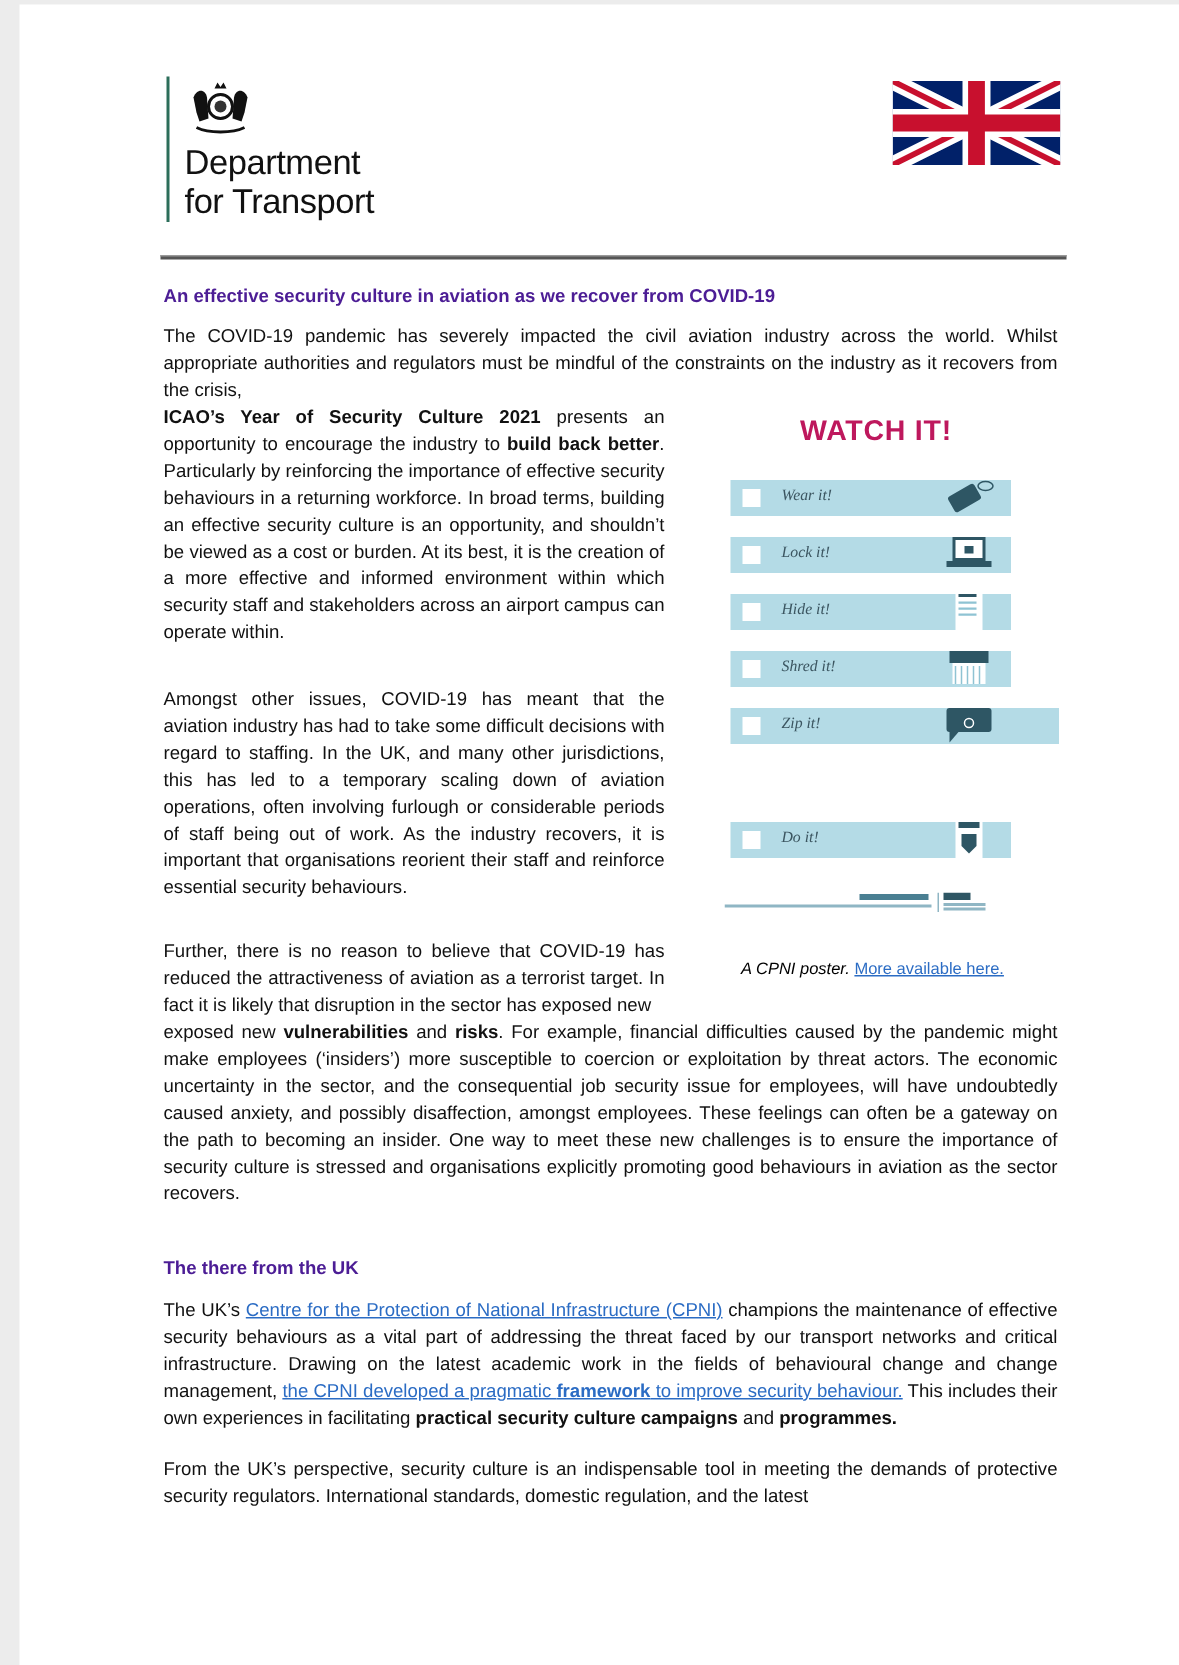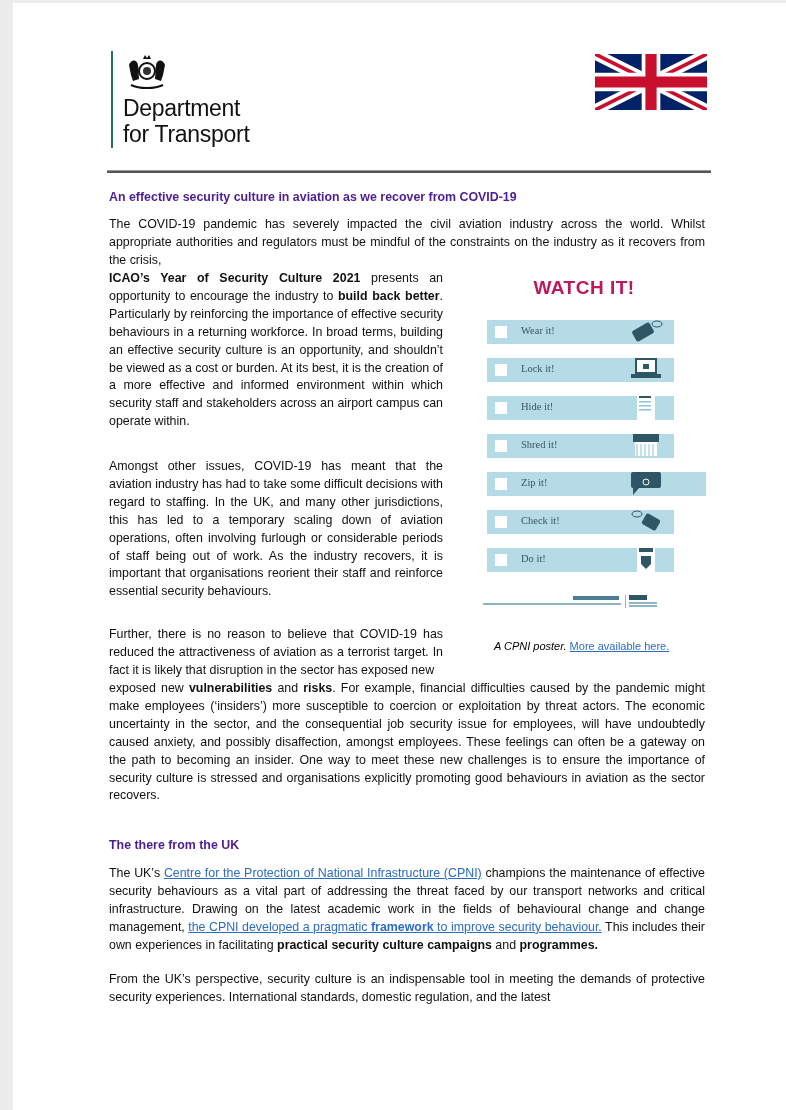--- a/index.html
+++ b/index.html
@@ -49,21 +49,21 @@
     color: #be185d; letter-spacing: 0.5px;
   }
   .prow {
     position: absolute; left: 8px; width: 187px; height: 24px; background: #b4dbe6;
   }
   .pbox {
     position: absolute; left: 8px; top: 6px; width: 12px; height: 12px; background: #fff;
   }
   .plabel {
     position: absolute; left: 34px; top: 5px; font-family: "Liberation Serif", serif;
-    font-size: 10.5px; color: #3b5560;
+    font-size: 10.5px; color: #3b5560; font-style: italic;
   }
   .picon { position: absolute; left: 142px; top: -4px; width: 34px; height: 30px; }
   .pfoot { position: absolute; left: 4px; top: 330px; width: 202px; height: 14px; }
   .caption {
     position: absolute; left: 481px; top: 637px; font-size: 11px;
     font-family: "Liberation Sans", sans-serif;
   }
   .caption i { font-style: italic; margin-top: 20px; }
 </style>
 </head>
@@ -110,21 +110,21 @@
 
   <div class="txt" style="left:96px; top:455px; width:334px;">Amongst other issues, COVID-19 has meant that the aviation industry has had to take some difficult decisions with regard to staffing. In the UK, and many other jurisdictions, this has led to a temporary scaling down of aviation operations, often involving furlough or considerable periods of staff being out of work. As the industry recovers, it is important that organisations reorient their staff and reinforce essential security behaviours.</div>
 
   <div class="txt" style="left:96px; top:623px; width:334px; height:54px; overflow:hidden;"><span>Further, there is no reason to believe that COVID-19 has reduced the attractiveness of aviation as a terrorist target. In fact it is likely that disruption in the sector has exposed new </span></div>
   <div class="txt" style="left:96px; top:677px; width:596px;"><span>exposed new </span><b>vulnerabilities</b><span> and </span><b>risks</b><span>. For example, financial difficulties caused by the pandemic might make employees (‘insiders’) more susceptible to coercion or exploitation by threat actors. The economic uncertainty in the sector, and the consequential job security issue for employees, will have undoubtedly caused anxiety, and possibly disaffection, amongst employees. These feelings can often be a gateway on the path to becoming an insider. One way to meet these new challenges is to ensure the importance of security culture is stressed and organisations explicitly promoting good behaviours in aviation as the sector recovers.</span></div>
 
   <div class="h" style="left:96px; top:835px;">The there from the UK</div>
 
   <div class="txt" style="left:96px; top:862px; width:596px;"><span>The UK’s </span><a>Centre for the Protection of National Infrastructure (CPNI)</a><span> champions the maintenance of effective security behaviours as a vital part of addressing the threat faced by our transport networks and critical infrastructure. Drawing on the latest academic work in the fields of behavioural change and change management, </span><a><span>the CPNI developed a pragmatic </span><b>framework</b><span> to improve security behaviour.</span></a><span> This includes their own experiences in facilitating </span><b>practical security culture campaigns</b><span> and </span><b>programmes.</b></div>
 
-  <div class="txt" style="left:96px; top:968px; width:596px;">From the UK’s perspective, security culture is an indispensable tool in meeting the demands of protective security experiences. International standards, domestic regulation, and the latest</div>
+  <div class="txt" style="left:96px; top:968px; width:596px;">From the UK’s perspective, security culture is an indispensable tool in meeting the demands of protective security regulators. International standards, domestic regulation, and the latest</div>
 
   <div class="poster">
     <div class="poster-title">WATCH IT!</div>
 
     <div class="prow" style="top:55px;">
       <div class="pbox"></div>
       <div class="plabel">Wear it!</div>
       <svg class="picon" viewBox="0 0 34 30">
           <rect x="4" y="10" width="20" height="12" rx="2" transform="rotate(-30 14 16)" fill="#2e5664"></rect>
           <ellipse cx="28" cy="8" rx="5" ry="3" fill="none" stroke="#2e5664"></ellipse>
@@ -162,28 +162,20 @@
     </div>
     <div class="prow" style="top:207px;padding-left:32px;">
       <div class="pbox"></div>
       <div class="plabel">Zip it!</div>
       <svg class="picon" viewBox="0 0 34 30">
           <rect x="2" y="4" width="30" height="16" rx="2" fill="#2e5664"></rect>
           <path d="M4 20 L4 27 L10 20 Z" fill="#2e5664"></path>
           <circle cx="17" cy="14" r="3" fill="none" stroke="#fff"></circle>
         </svg>
     </div>
-    <div class="prow" style="top:245px;">
-      <div class="pbox"></div>
-      <div class="plabel">Check it!</div>
-      <svg class="picon" viewBox="0 0 34 30">
-          <ellipse cx="8" cy="8" rx="5" ry="3" fill="none" stroke="#2e5664"></ellipse>
-          <rect x="14" y="10" width="16" height="12" rx="2" transform="rotate(30 22 16)" fill="#2e5664"></rect>
-        </svg>
-    </div>
     <div class="prow" style="top:283px;">
       <div class="pbox"></div>
       <div class="plabel">Do it!</div>
       <svg class="picon" viewBox="0 0 34 30">
           <rect x="8" y="2" width="18" height="26" fill="#fff"></rect>
           <rect x="10" y="4" width="14" height="4" fill="#2e5664"></rect>
           <path d="M12 12 H22 V20 L17 25 L12 20 Z" fill="#2e5664"></path>
         </svg>
     </div>
 

